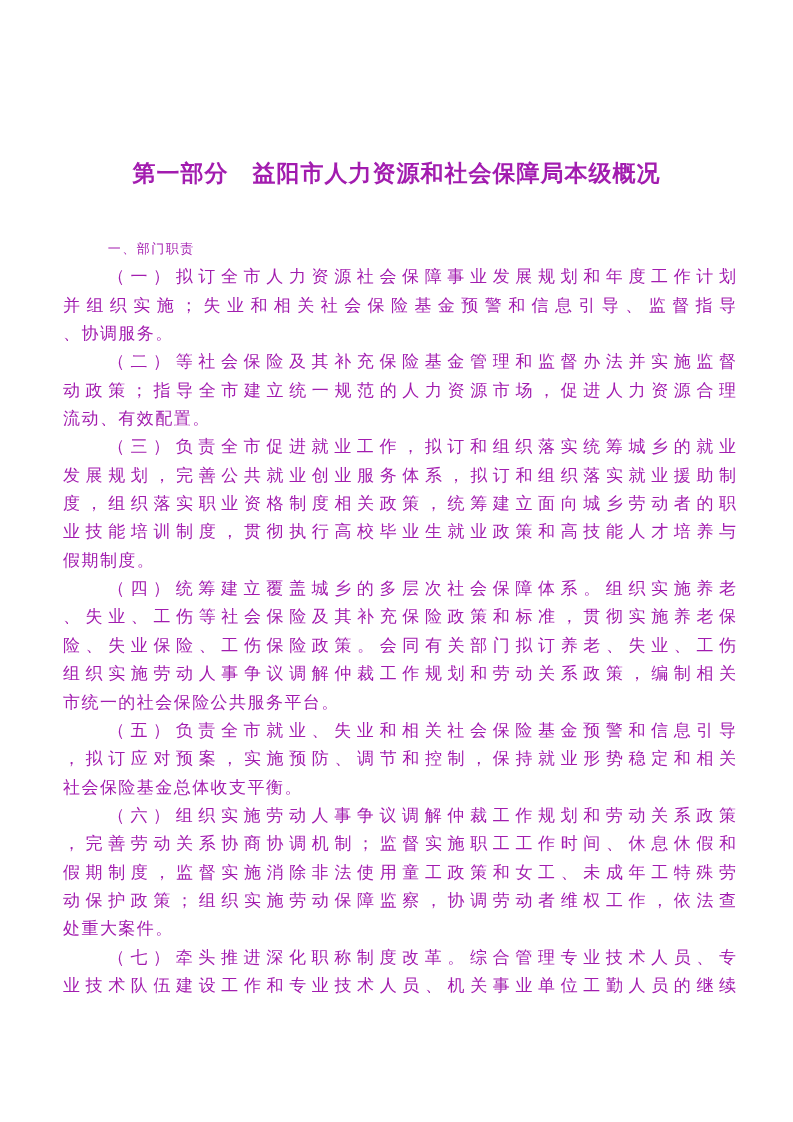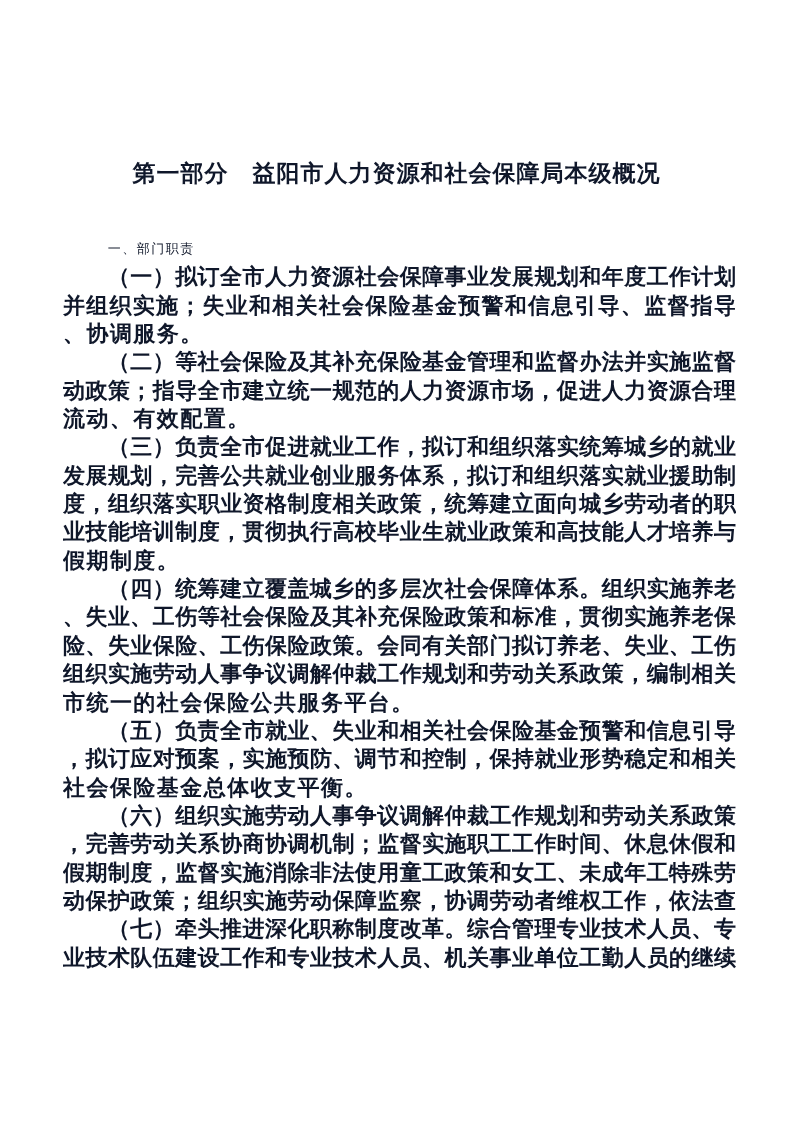--- a/index.html
+++ b/index.html
@@ -5,21 +5,21 @@
   html, body { margin: 0; padding: 0; }
   body {
     width: 793px; height: 1122px;
     background: #ffffff;
     font-family: "Liberation Serif", "DejaVu Serif", serif;
   }
   .page {
     position: relative;
     width: 793px; height: 1122px;
     background: #ffffff;
-    color: #0f172a;
+    color: #a21caf;
     overflow: hidden;
   }
   .title {
     position: absolute;
     top: 158px; left: 0;
     width: 793px;
     text-align: center;
     font-size: 23px;
     font-weight: bold;
     letter-spacing: 1px;
@@ -34,28 +34,27 @@
   .heading {
     font-size: 13px;
     font-weight: normal;
     height: 28.35px;
     line-height: 28.35px;
     text-indent: 44.8px;
     letter-spacing: 1.5px;
     white-space: nowrap;
   }
   .line {
-    font-size: 22px;
+    font-size: 17px;
     height: 28.35px;
     line-height: 28.35px;
     text-align: justify;
     text-align-last: justify;
     text-justify: inter-ideograph;
     overflow: hidden;
-    font-weight: bold;
   }
   .line.first { text-indent: 44.8px; }
   .line.last {
     text-align: right;
     text-align-last: left;
     letter-spacing: 1.45px;
   }
 </style>
 </head>
 <body>
@@ -81,17 +80,18 @@
         <div class="line">险、失业保险、工伤保险政策。会同有关部门拟订养老、失业、工伤</div>
         <div class="line">组织实施劳动人事争议调解仲裁工作规划和劳动关系政策，编制相关</div>
         <div class="line last">市统一的社会保险公共服务平台。</div>
         <div class="line first">（五）负责全市就业、失业和相关社会保险基金预警和信息引导</div>
         <div class="line">，拟订应对预案，实施预防、调节和控制，保持就业形势稳定和相关</div>
         <div class="line last">社会保险基金总体收支平衡。</div>
         <div class="line first">（六）组织实施劳动人事争议调解仲裁工作规划和劳动关系政策</div>
         <div class="line">，完善劳动关系协商协调机制；监督实施职工工作时间、休息休假和</div>
         <div class="line">假期制度，监督实施消除非法使用童工政策和女工、未成年工特殊劳</div>
         <div class="line">动保护政策；组织实施劳动保障监察，协调劳动者维权工作，依法查</div>
+        <div class="line last">处重大案件。</div>
         <div class="line first">（七）牵头推进深化职称制度改革。综合管理专业技术人员、专</div>
         <div class="line">业技术队伍建设工作和专业技术人员、机关事业单位工勤人员的继续</div>
       </div>
   </div>
 </div>
 
 </body></html>

